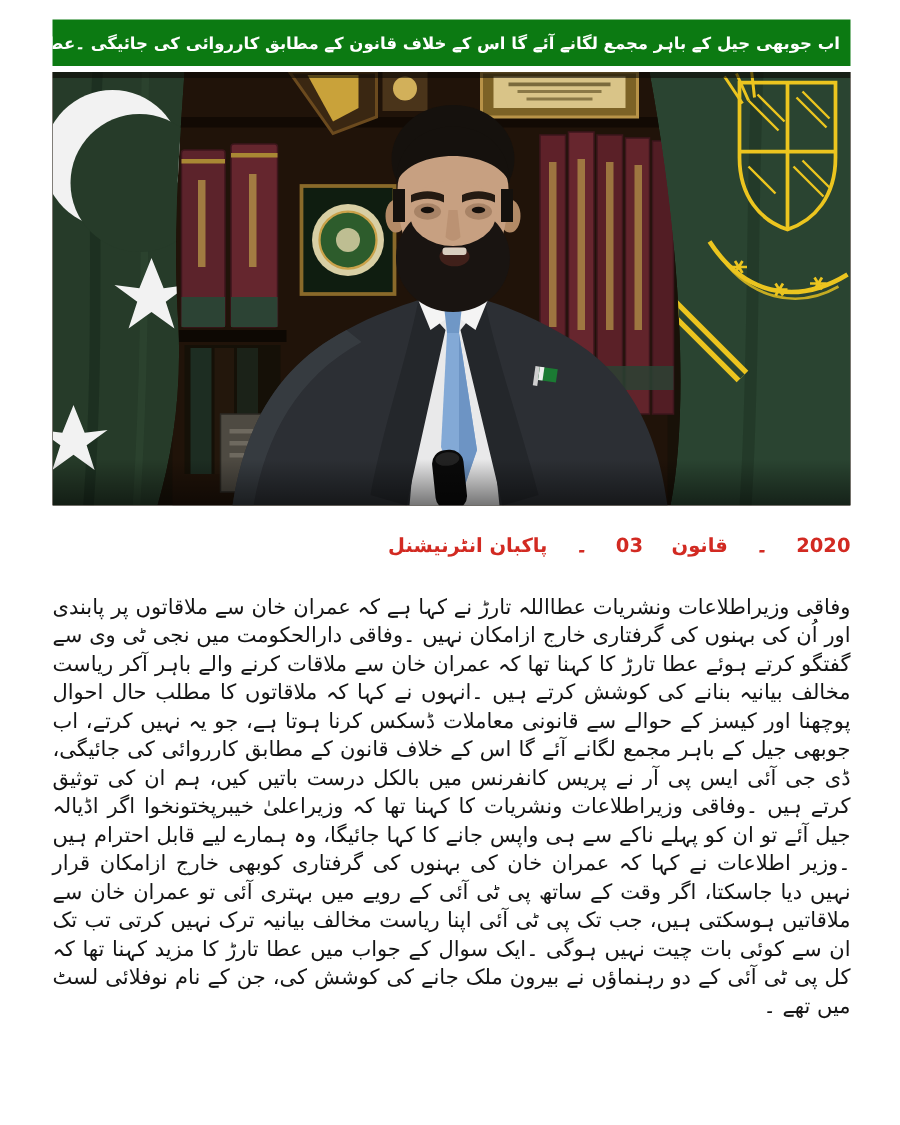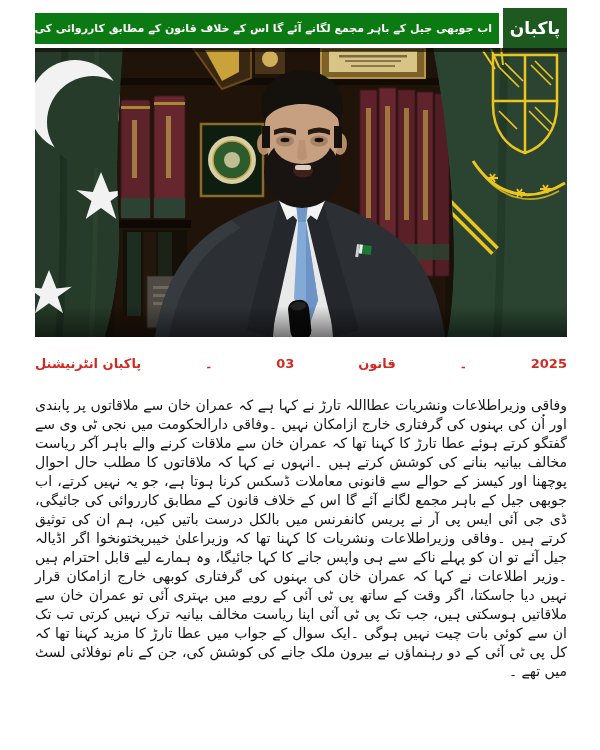--- a/index.html
+++ b/index.html
@@ -41,21 +41,21 @@
   
   .photo {
     position: absolute; top: 48px; left: 35px; margin: 0;
     width: 532px; height: 289px; background: #181108; overflow: hidden;
   }
   .photo svg { display: block; }
 
   
   .caption {
     position: absolute; top: 356px; left: 35px; width: 532px;
-    display: flex; direction: ltr; justify-content: space-between;
+    display: flex; direction: ltr; justify-content: flex-end;
     align-items: baseline; gap: 19px;
     color: #d22a22; font-weight: bold; font-size: 13px;
   }
   .caption .rtl { direction: rtl; unicode-bidi: isolate; }
   .caption .ltr { direction: ltr; unicode-bidi: isolate; }
 
   
   .article-body {
     position: absolute; top: 396px; left: 35px; width: 532px;
     margin: 0;
@@ -65,23 +65,20 @@
     line-height: 19px;
     color: #151515;
   }
 </style>
 </head>
 <body>
 
 <div class="page">
 
   <header class="masthead">
-    <div class="logo-box">
-      <span>پاکبان</span>
-    </div>
     <div class="headline-strip">
       <span>اب جوبھی جیل کے باہر مجمع لگانے آئے گا اس کے خلاف قانون کے مطابق کارروائی کی جائیگی ۔عطاء تارڑ</span>
     </div>
   </header>
 
   <figure class="photo">
     <svg width="532" height="289" viewBox="0 0 532 289">
       <defs>
         <linearGradient id="gBottom" x1="0" y1="1" x2="0" y2="0">
           <stop offset="0" stop-color="#000000" stop-opacity="0.5"></stop>
@@ -258,18 +255,18 @@
       <rect x="0" y="0" width="532" height="4" fill="#0c0804" opacity="0.6"></rect>
     </svg>
   </figure>
 
   <div class="caption">
     <span class="rtl">پاکبان انٹرنیشنل</span>
     <span class="ltr">۔</span>
     <span class="ltr">03</span>
     <span class="rtl">قانون</span>
     <span class="ltr">۔</span>
-    <span class="ltr">2025</span>
+    <span class="ltr">2020</span>
   </div>
 
   <p class="article-body" dir="rtl">وفاقی وزیراطلاعات ونشریات عطااللہ تارڑ نے کہا ہے کہ عمران خان سے ملاقاتوں پر پابندی اور اُن کی بہنوں کی گرفتاری خارج ازامکان نہیں ۔وفاقی دارالحکومت میں نجی ٹی وی سے گفتگو کرتے ہوئے عطا تارڑ کا کہنا تھا کہ عمران خان سے ملاقات کرنے والے باہر آکر ریاست مخالف بیانیہ بنانے کی کوشش کرتے ہیں ۔انہوں نے کہا کہ ملاقاتوں کا مطلب حال احوال پوچھنا اور کیسز کے حوالے سے قانونی معاملات ڈسکس کرنا ہوتا ہے، جو یہ نہیں کرتے، اب جوبھی جیل کے باہر مجمع لگانے آئے گا اس کے خلاف قانون کے مطابق کارروائی کی جائیگی، ڈی جی آئی ایس پی آر نے پریس کانفرنس میں بالکل درست باتیں کیں، ہم ان کی توثیق کرتے ہیں ۔وفاقی وزیراطلاعات ونشریات کا کہنا تھا کہ وزیراعلیٰ خیبرپختونخوا اگر اڈیالہ جیل آئے تو ان کو پہلے ناکے سے ہی واپس جانے کا کہا جائیگا، وہ ہمارے لیے قابل احترام ہیں ۔وزیر اطلاعات نے کہا کہ عمران خان کی بہنوں کی گرفتاری کوبھی خارج ازامکان قرار نہیں دیا جاسکتا، اگر وقت کے ساتھ پی ٹی آئی کے رویے میں بہتری آئی تو عمران خان سے ملاقاتیں ہوسکتی ہیں، جب تک پی ٹی آئی اپنا ریاست مخالف بیانیہ ترک نہیں کرتی تب تک ان سے کوئی بات چیت نہیں ہوگی ۔ایک سوال کے جواب میں عطا تارڑ کا مزید کہنا تھا کہ کل پی ٹی آئی کے دو رہنماؤں نے بیرون ملک جانے کی کوشش کی، جن کے نام نوفلائی لسٹ میں تھے ۔</p>
 
 </div>
 
 </body></html>

